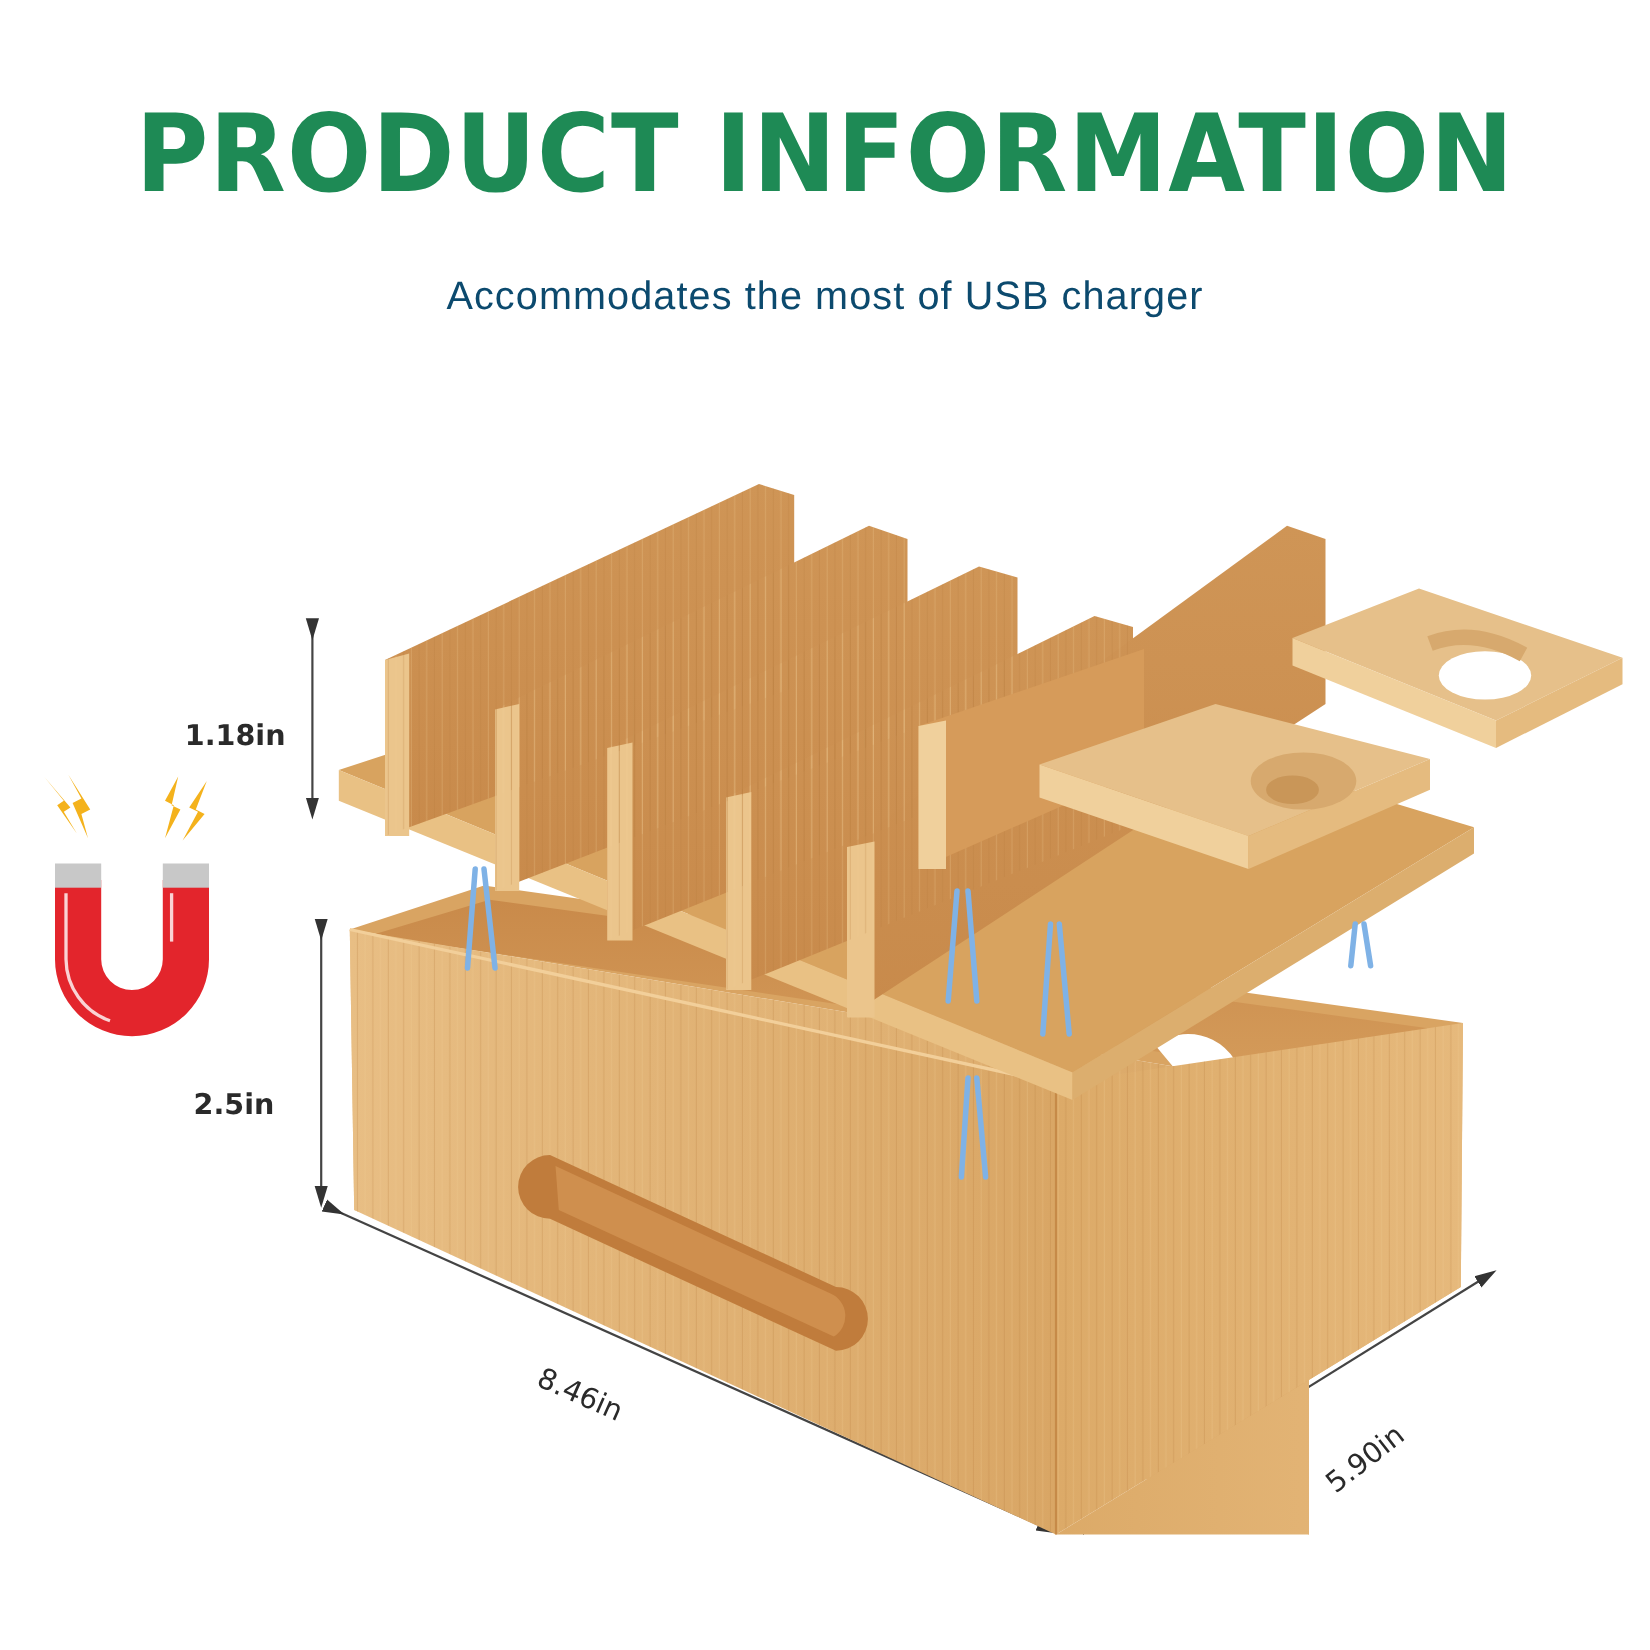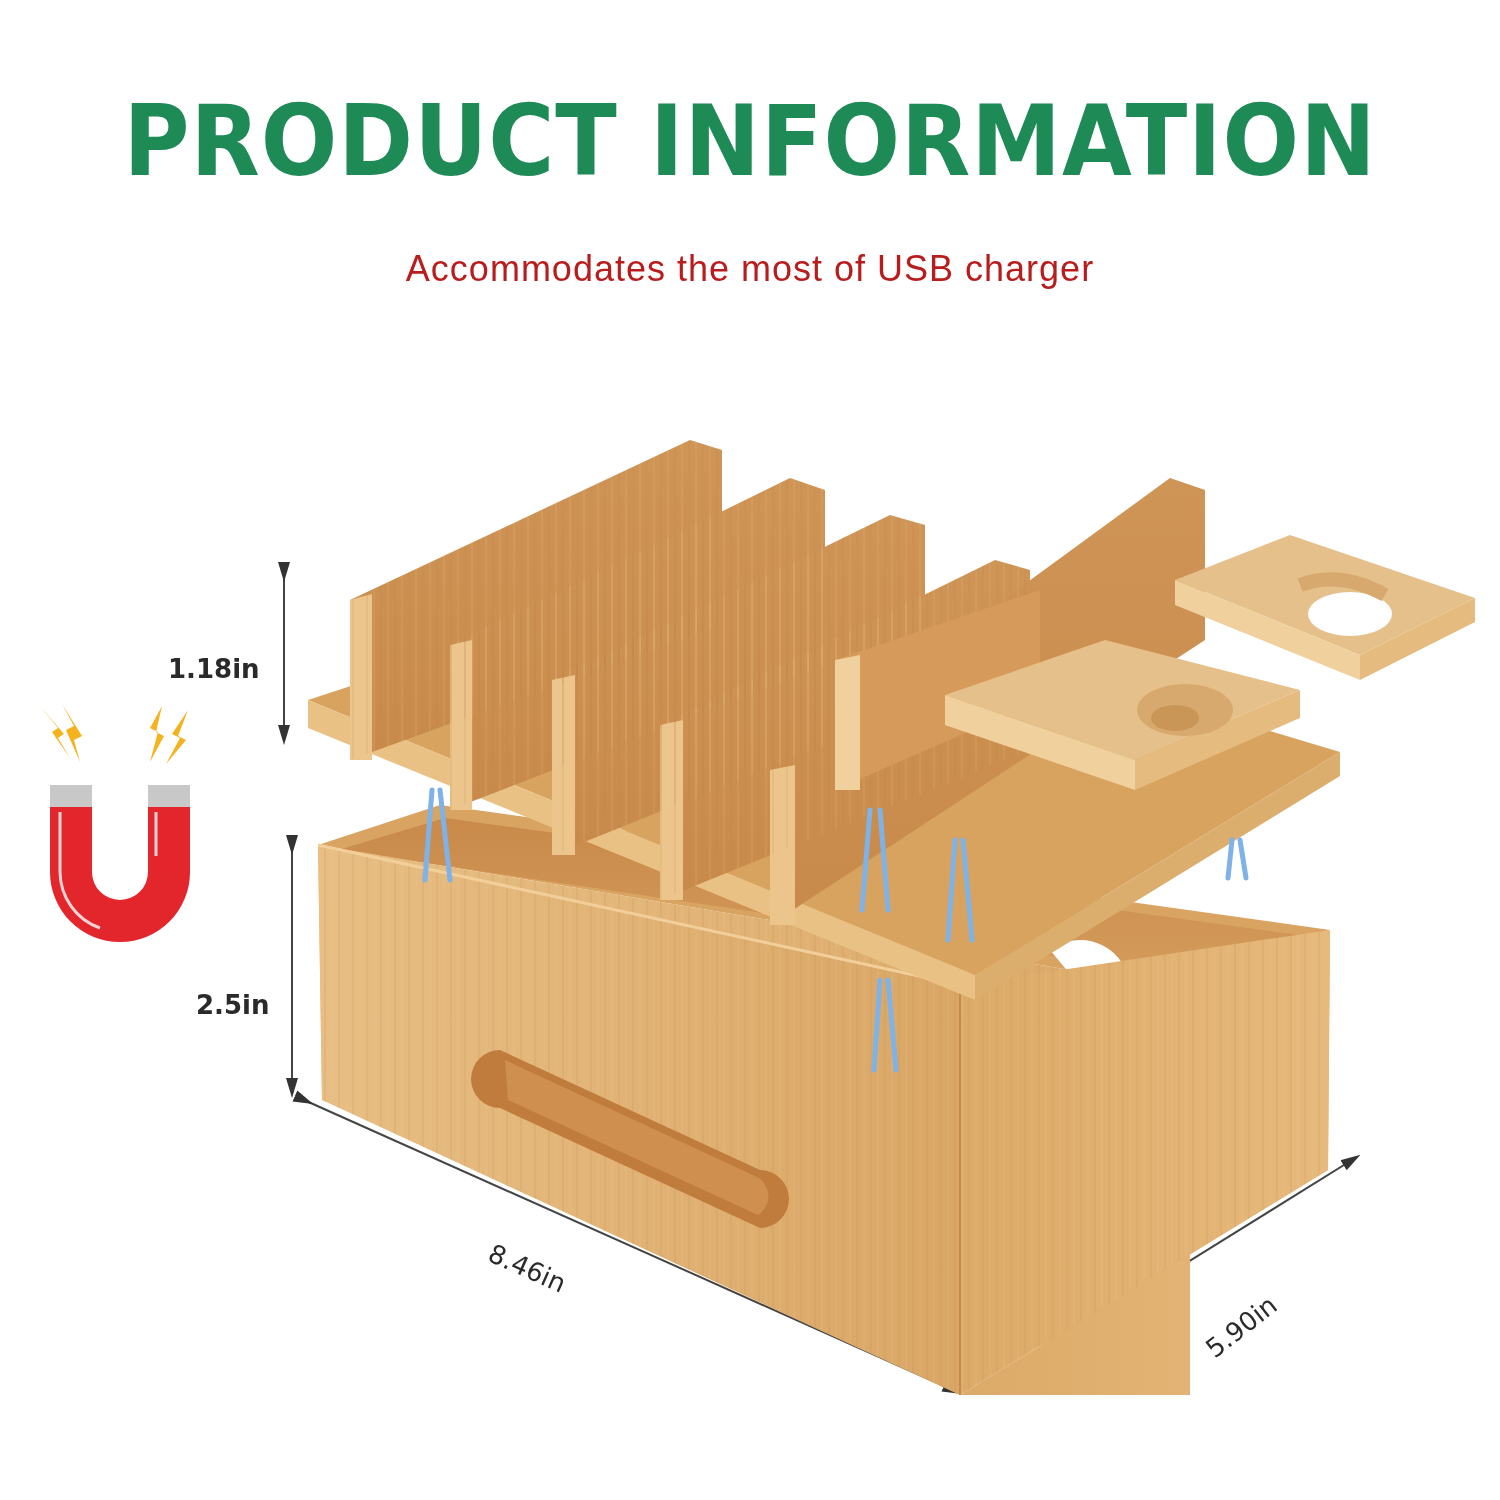--- a/index.html
+++ b/index.html
@@ -4,21 +4,21 @@
 <style>
   html, body { margin: 0; padding: 0; background: #ffffff; }
   body { width: 1500px; height: 1500px; position: relative; overflow: hidden; font-family: "DejaVu Sans", sans-serif; }
   .title {
     position: absolute; left: 0; top: 92px; width: 1500px; text-align: center;
     font-family: "DejaVu Sans", sans-serif; font-weight: bold; font-size: 98px;
     letter-spacing: 1px; color: #1e8a55; line-height: 1; transform: scaleX(0.92);
   }
   .subtitle {
     position: absolute; left: 0; top: 248px; width: 1500px; text-align: center;
-    font-family: "Liberation Sans", sans-serif; font-size: 36px; color: #b91c1c;
+    font-family: "Liberation Sans", sans-serif; font-size: 36px; color: #0c4a6e;
     letter-spacing: 1px;
   }
   .dim { position: absolute; font-family: "DejaVu Sans", sans-serif; font-weight: bold; font-size: 26px; color: #2a2a2a; }
   .dim-rot { position: absolute; font-family: "DejaVu Sans", sans-serif; font-size: 26px; color: #2a2a2a; transform-origin: left top; }
   svg.art { position: absolute; left: 0; top: 0; }
 </style>
 </head>
 <body>
 
 <div class="title">PRODUCT INFORMATION</div>
@@ -150,15 +150,15 @@
       <path d="M432,790 L425,880 M440,790 L450,880"></path>
       <path d="M870,810 L862,910 M880,810 L888,910"></path>
       <path d="M955,840 L948,940 M963,840 L972,940"></path>
       <path d="M880,980 L874,1070 M888,980 L896,1070"></path>
       <path d="M1232,840 L1228,878 M1240,840 L1246,878"></path>
     </g>
   </g>
 </svg>
 
 <div class="dim" style="left:168px; top:642px;margin-top:12px;">1.18in</div>
-<div class="dim" style="left:196px; top:990px;">2.5in</div>
+<div class="dim" style="left:176px; top:990px;">2.5in</div>
 <div class="dim-rot" style="left:496px; top:1238px; transform: rotate(24deg);">8.46in</div>
 <div class="dim-rot" style="left:1200px; top:1340px; transform: rotate(-38deg);">5.90in</div>
 
 </body></html>

